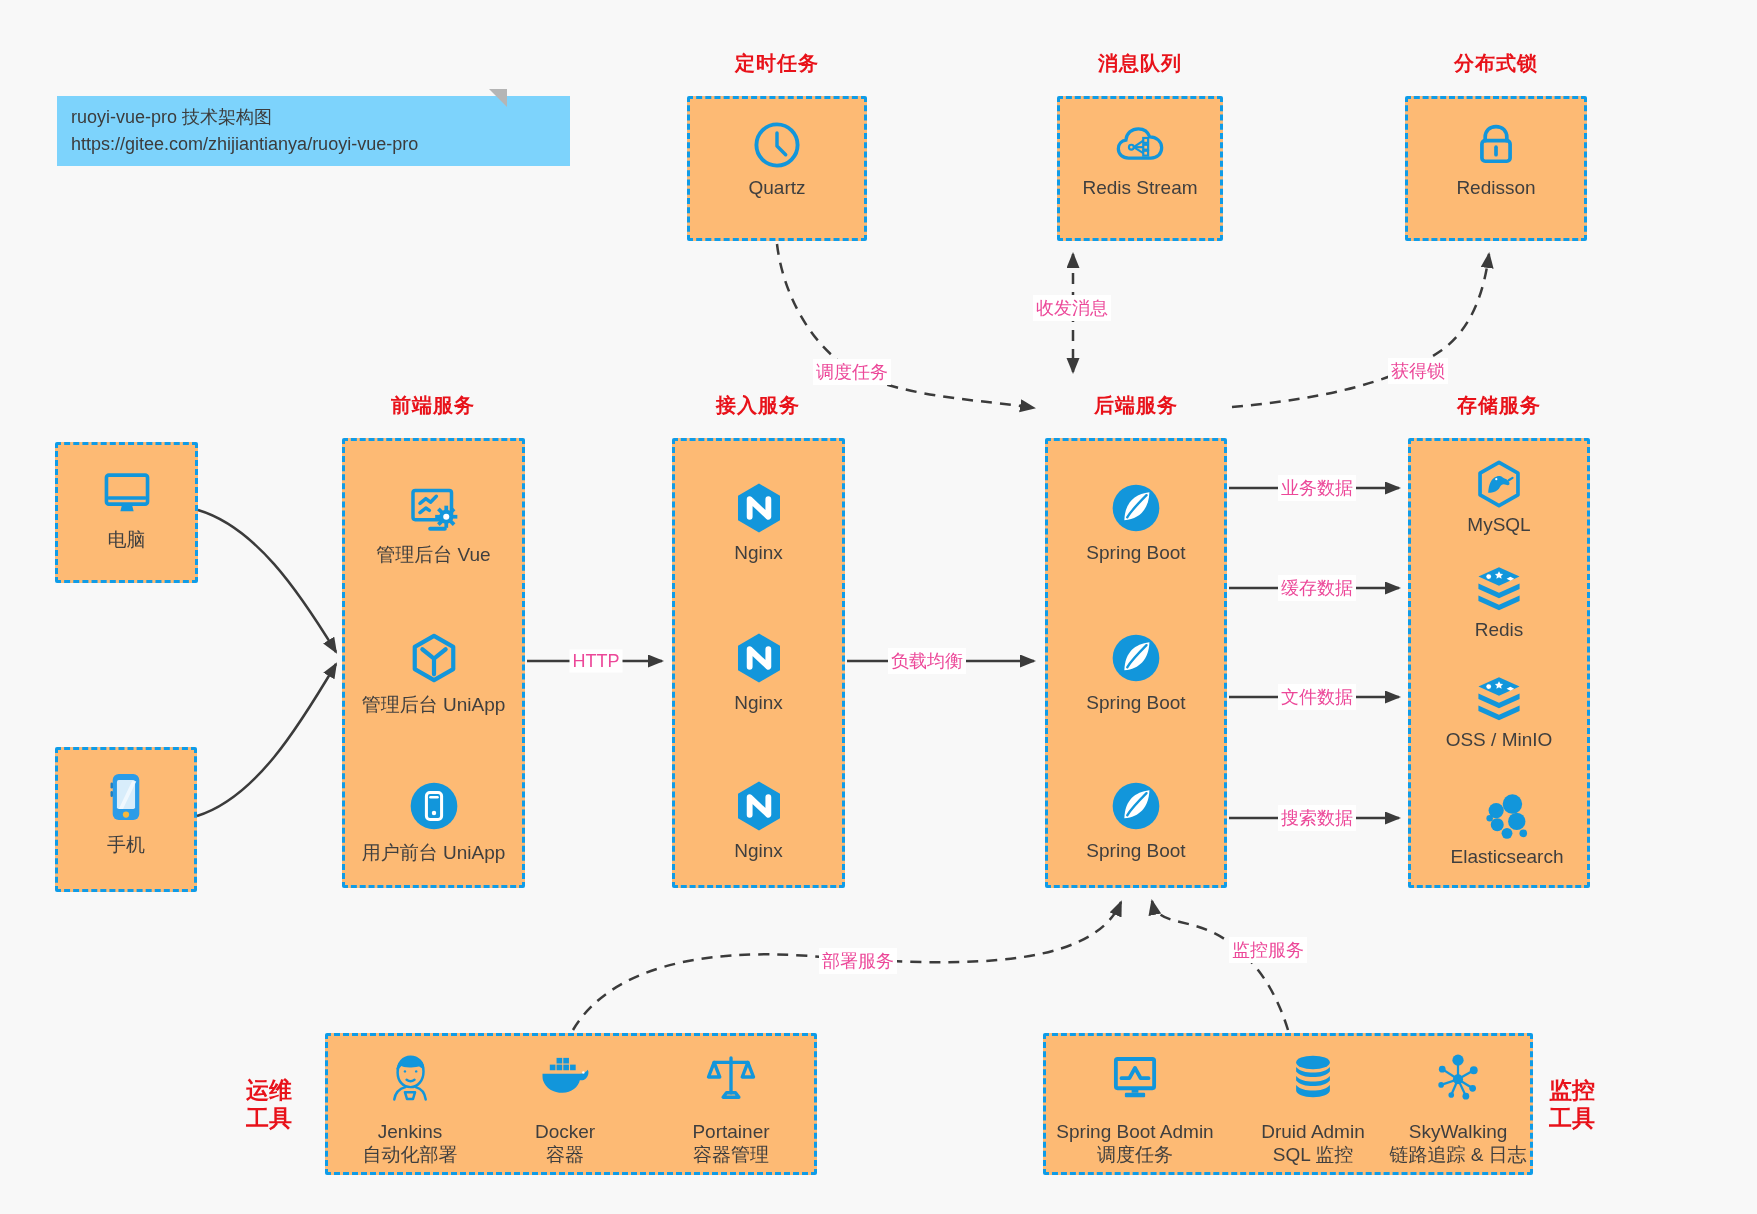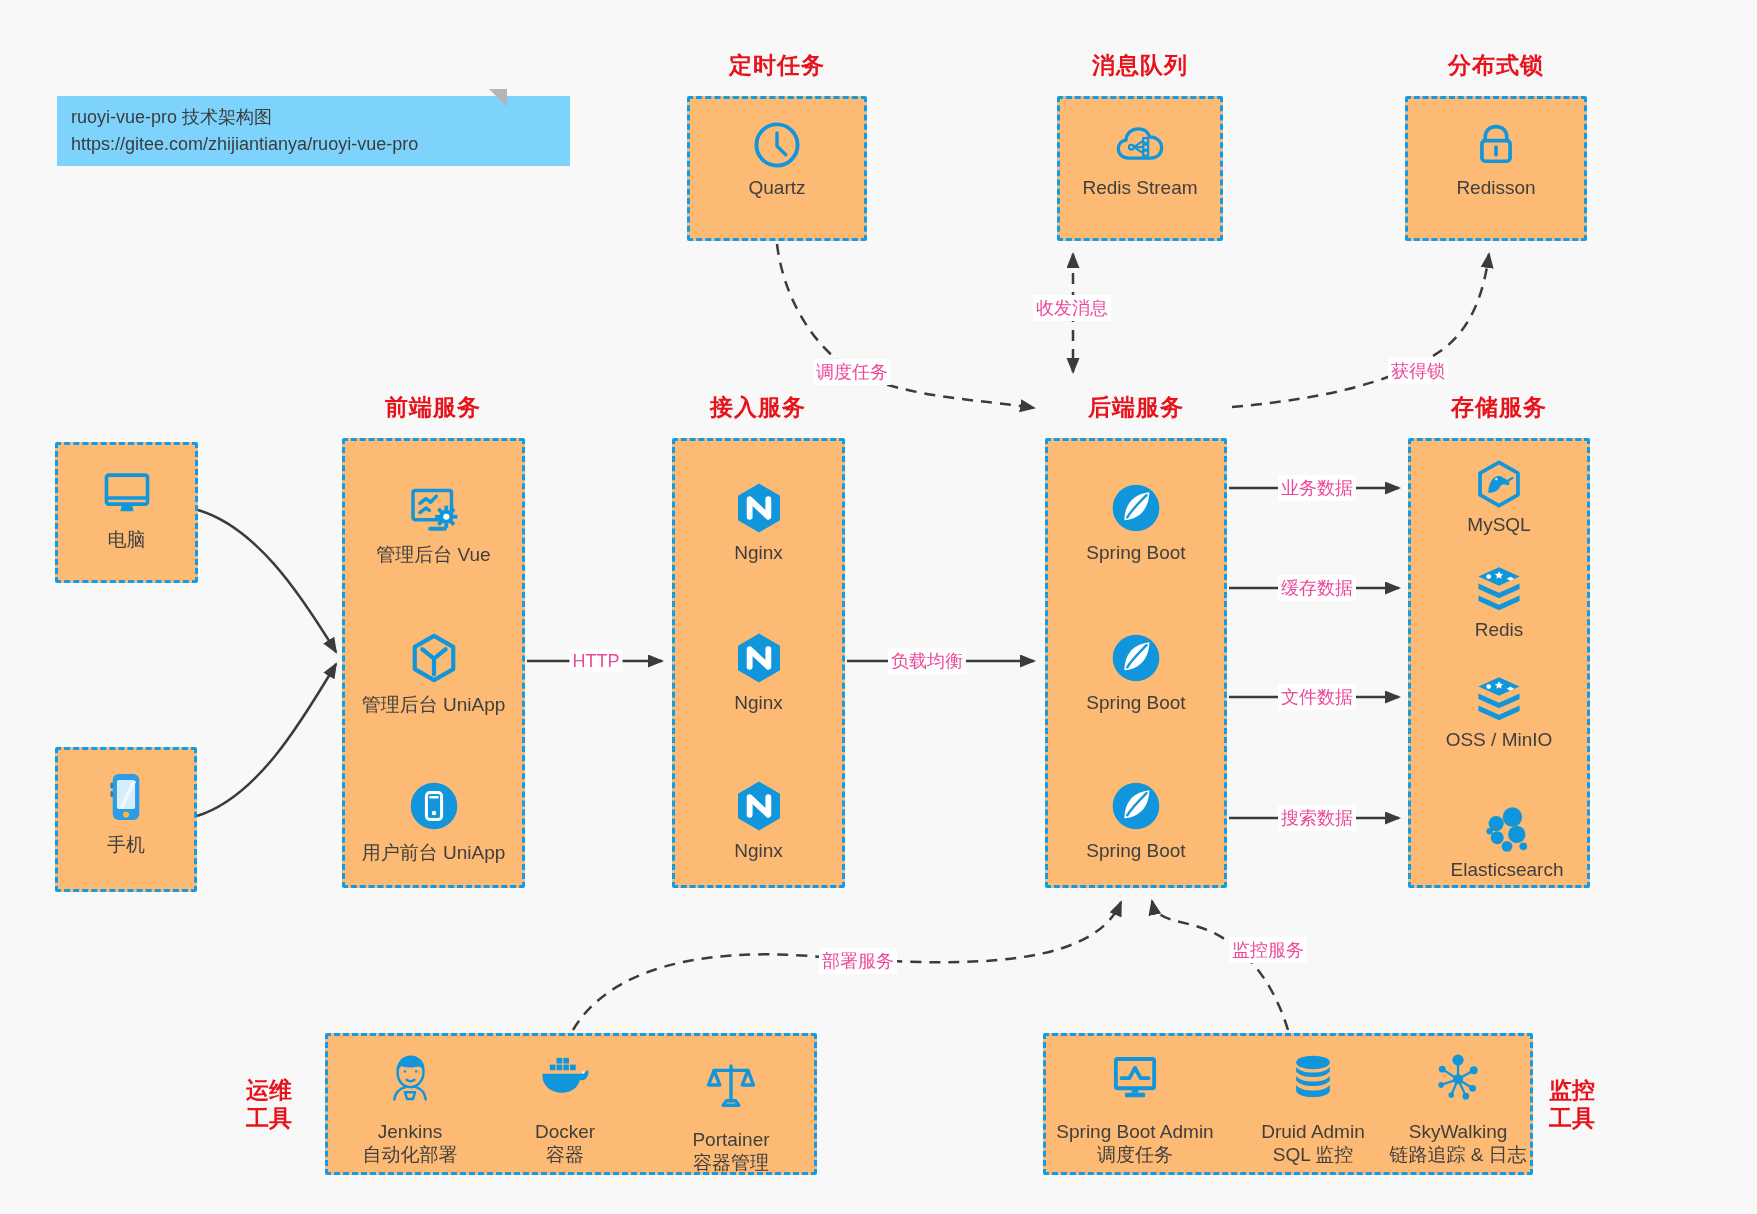--- a/index.html
+++ b/index.html
@@ -1,20 +1,20 @@
 <!DOCTYPE html>
 <html><head>
 <meta charset="utf-8">
 <style>
   html,body{margin:0;padding:0;}
   body{background:#f8f8f8;font-family:"Liberation Sans","DejaVu Sans",sans-serif;}
   #canvas{position:relative;width:1757px;height:1214px;background:#f8f8f8;overflow:hidden;}
 
   .abox{position:absolute;border:3px dashed #0f9ce8;background:#fdba74;box-sizing:border-box;border-radius:2px;z-index:1;}
-  .gtitle{position:absolute;transform:translateX(-50%);color:#e8121a;font-weight:bold;font-size:23px;white-space:nowrap;z-index:2;letter-spacing:1px;}
+  .gtitle{position:absolute;transform:translateX(-50%);color:#e8121a;font-weight:bold;font-size:20px;white-space:nowrap;z-index:2;letter-spacing:1px;}
   .cell{position:absolute;left:0;right:0;display:flex;flex-direction:column;align-items:center;}
   .cell .ic{width:56px;height:56px;}
   .cell .ic svg{width:100%;height:100%;display:block;}
   .cell .lbl{margin-top:6px;font-size:19px;color:#3f3f3f;white-space:nowrap;}
 
   .hcell{position:absolute;width:220px;display:flex;flex-direction:column;align-items:center;}
   .hcell .ic{width:54px;height:54px;}
   .hcell .ic svg{width:100%;height:100%;display:block;}
   .hcell .lbl{margin-top:16px;font-size:19px;color:#3f3f3f;line-height:23px;white-space:nowrap;}
   .hcell .sub{font-size:19px;color:#3f3f3f;line-height:23px;white-space:nowrap;}
@@ -279,21 +279,21 @@
             </g>
             <g fill="#fff">
               <path d="M24 7.5 l1.2 2.4 2.6 .3 -1.9 1.7 .5 2.6 -2.4 -1.3 -2.4 1.3 .5 -2.6 -1.9 -1.7 2.6 -.3 Z"></path>
               <circle cx="14.5" cy="12.5" r="2.2"></circle>
               <path d="M31 14.5 l3.5 -1.8 3.5 1.8 -3.5 1.8 Z"></path>
             </g>
           </svg>
       </span>
       <span class="lbl" style="margin-top:4px;">OSS / MinIO</span>
     </div>
-    <div class="cell" style="top:362px;margin-left:16px;">
+    <div class="cell" style="top:349px;margin-left:16px;">
       <span class="ic" style="width:52px;height:52px;">
         <svg viewBox="0 0 48 48" fill="#1296db">
             <circle cx="29" cy="13" r="9"></circle>
             <circle cx="14" cy="19" r="7"></circle>
             <circle cx="33" cy="29" r="8"></circle>
             <circle cx="15" cy="32" r="6"></circle>
             <circle cx="24" cy="40" r="5"></circle>
             <circle cx="39" cy="40" r="3.5"></circle>
             <circle cx="8" cy="26" r="3"></circle>
           </svg>
@@ -333,21 +333,21 @@
               <path d="M19.5 37.5 h9 l-1.8 6 h-5.4 Z"></path>
               <path d="M21 26.5 c2 1.5 5 1.5 7 0"></path>
             </g>
             <circle cx="19.5" cy="19" r="1.1" fill="#1296db"></circle>
             <circle cx="29.5" cy="19" r="1.1" fill="#1296db"></circle>
           </svg>
       </span>
       <span class="lbl">Jenkins</span>
       <span class="sub">自动化部署</span>
     </div>
-    <div class="hcell" style="left:293px;top:22px;">
+    <div class="hcell" style="left:293px;top:14px;">
       <span class="ic">
         <svg viewBox="0 0 48 48">
             <g fill="none" stroke="#1296db" stroke-width="3" stroke-linecap="round" stroke-linejoin="round">
               <line x1="24" y1="7" x2="24" y2="38"></line>
               <line x1="9" y1="11" x2="39" y2="11"></line>
               <path d="M9 11 L4 24 H14 Z"></path>
               <path d="M39 11 L34 24 H44 Z"></path>
               <path d="M17 42 H31 L28 38 H20 Z"></path>
             </g>
           </svg>

